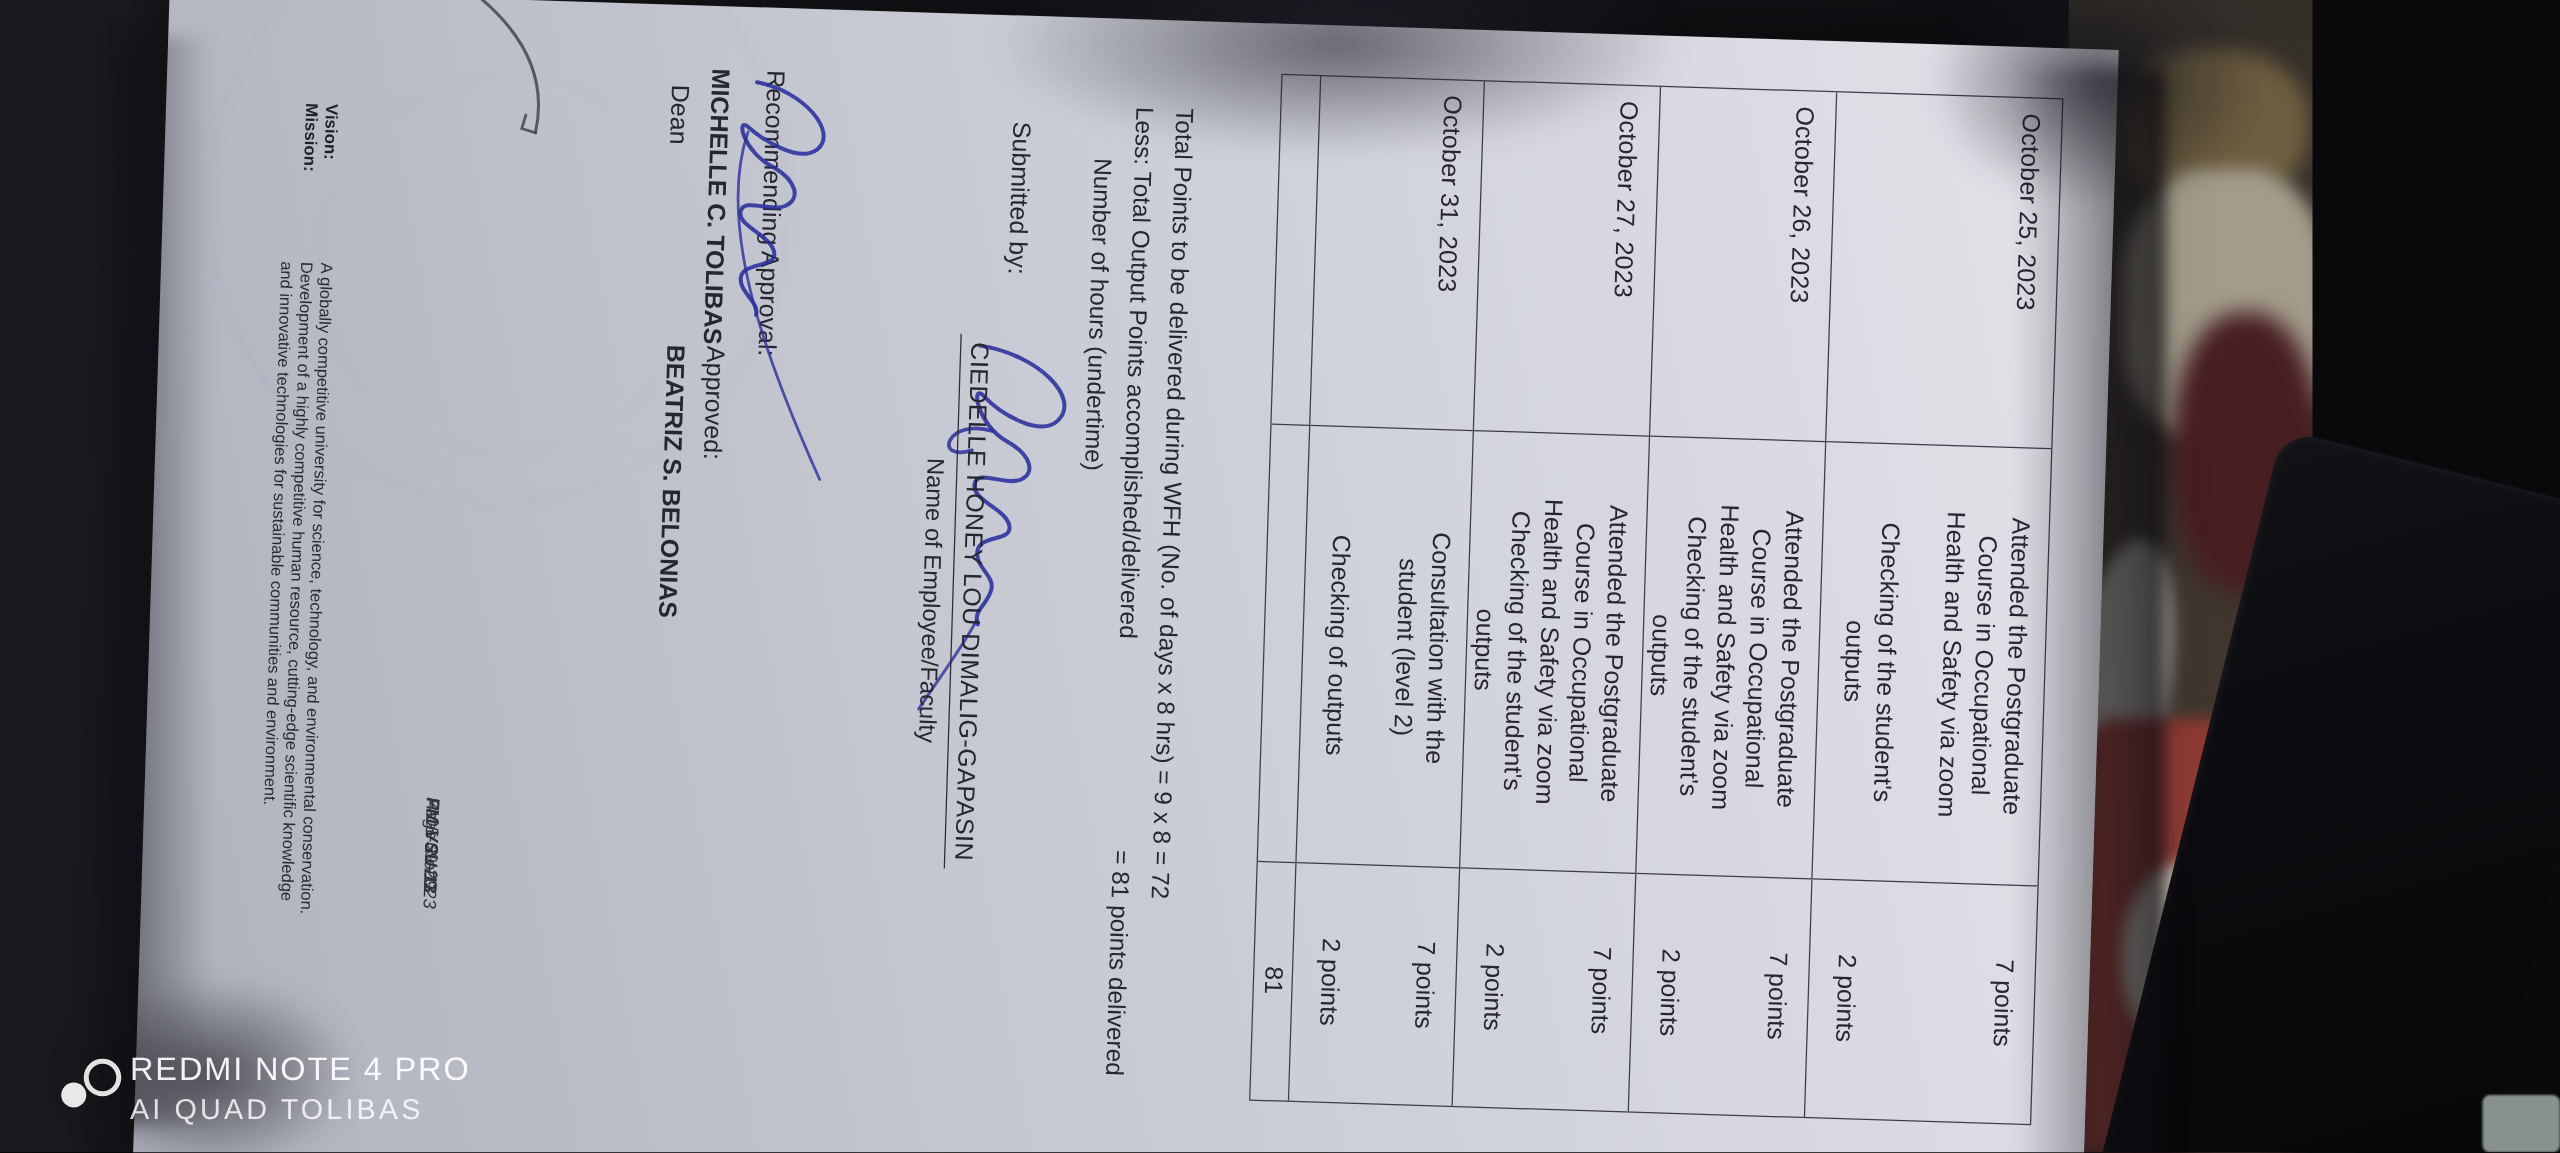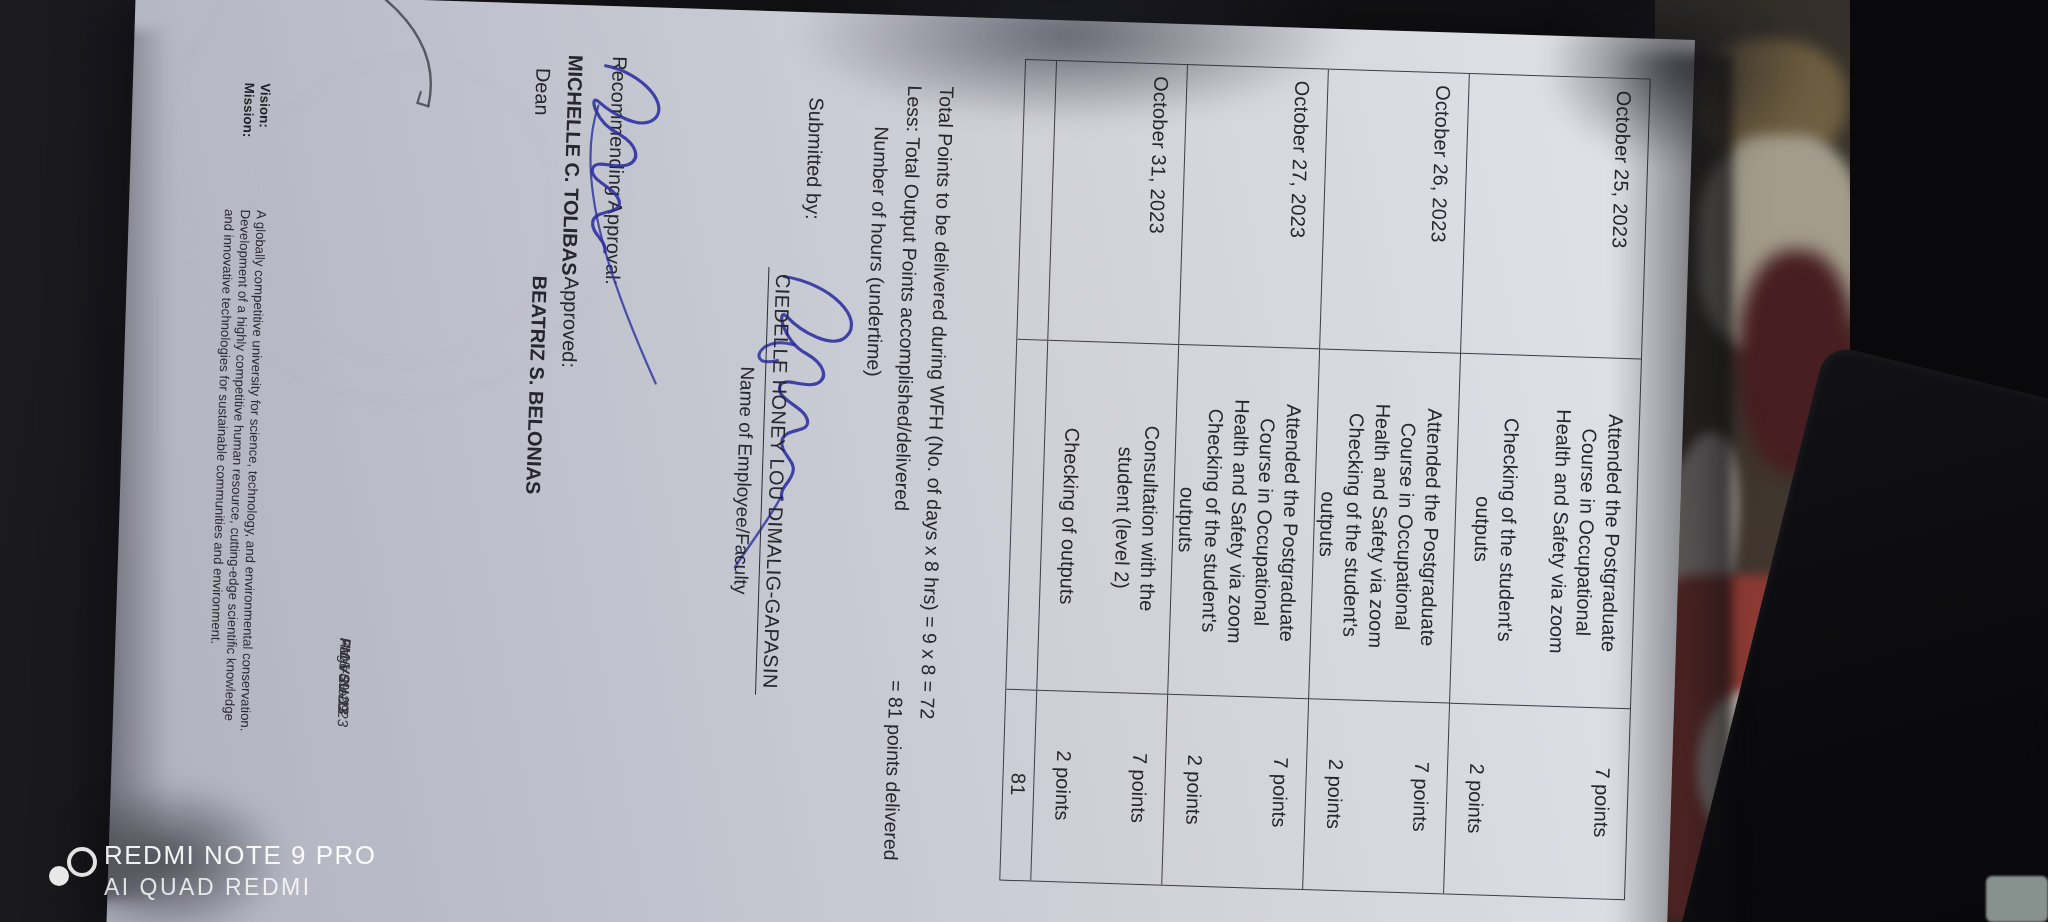--- a/index.html
+++ b/index.html
@@ -247,17 +247,17 @@
   <div class="sh sh-tr"></div>
   <div class="sh sh-redge"></div>
   <div class="sh sh-ledge"></div>
   <div class="sh sh-bl"></div>
 
   <div class="wm">
     <svg width="56" height="60" viewBox="0 0 56 60" style="position:absolute;left:0;top:0;">
       <circle cx="13" cy="40" r="10" fill="rgba(255,255,255,0.9)"></circle>
       <circle cx="36" cy="26" r="13" fill="none" stroke="rgba(255,255,255,0.88)" stroke-width="4"></circle>
     </svg>
-    <div class="wm-l1">REDMI NOTE 9 PRO</div>
-    <div class="wm-l2">AI QUAD REDMI</div>
+    <div class="wm-l1">REDMI NOTE 4 PRO</div>
+    <div class="wm-l2">AI QUAD TOLIBAS</div>
   </div>
 
 </div>
 
 </body></html>

